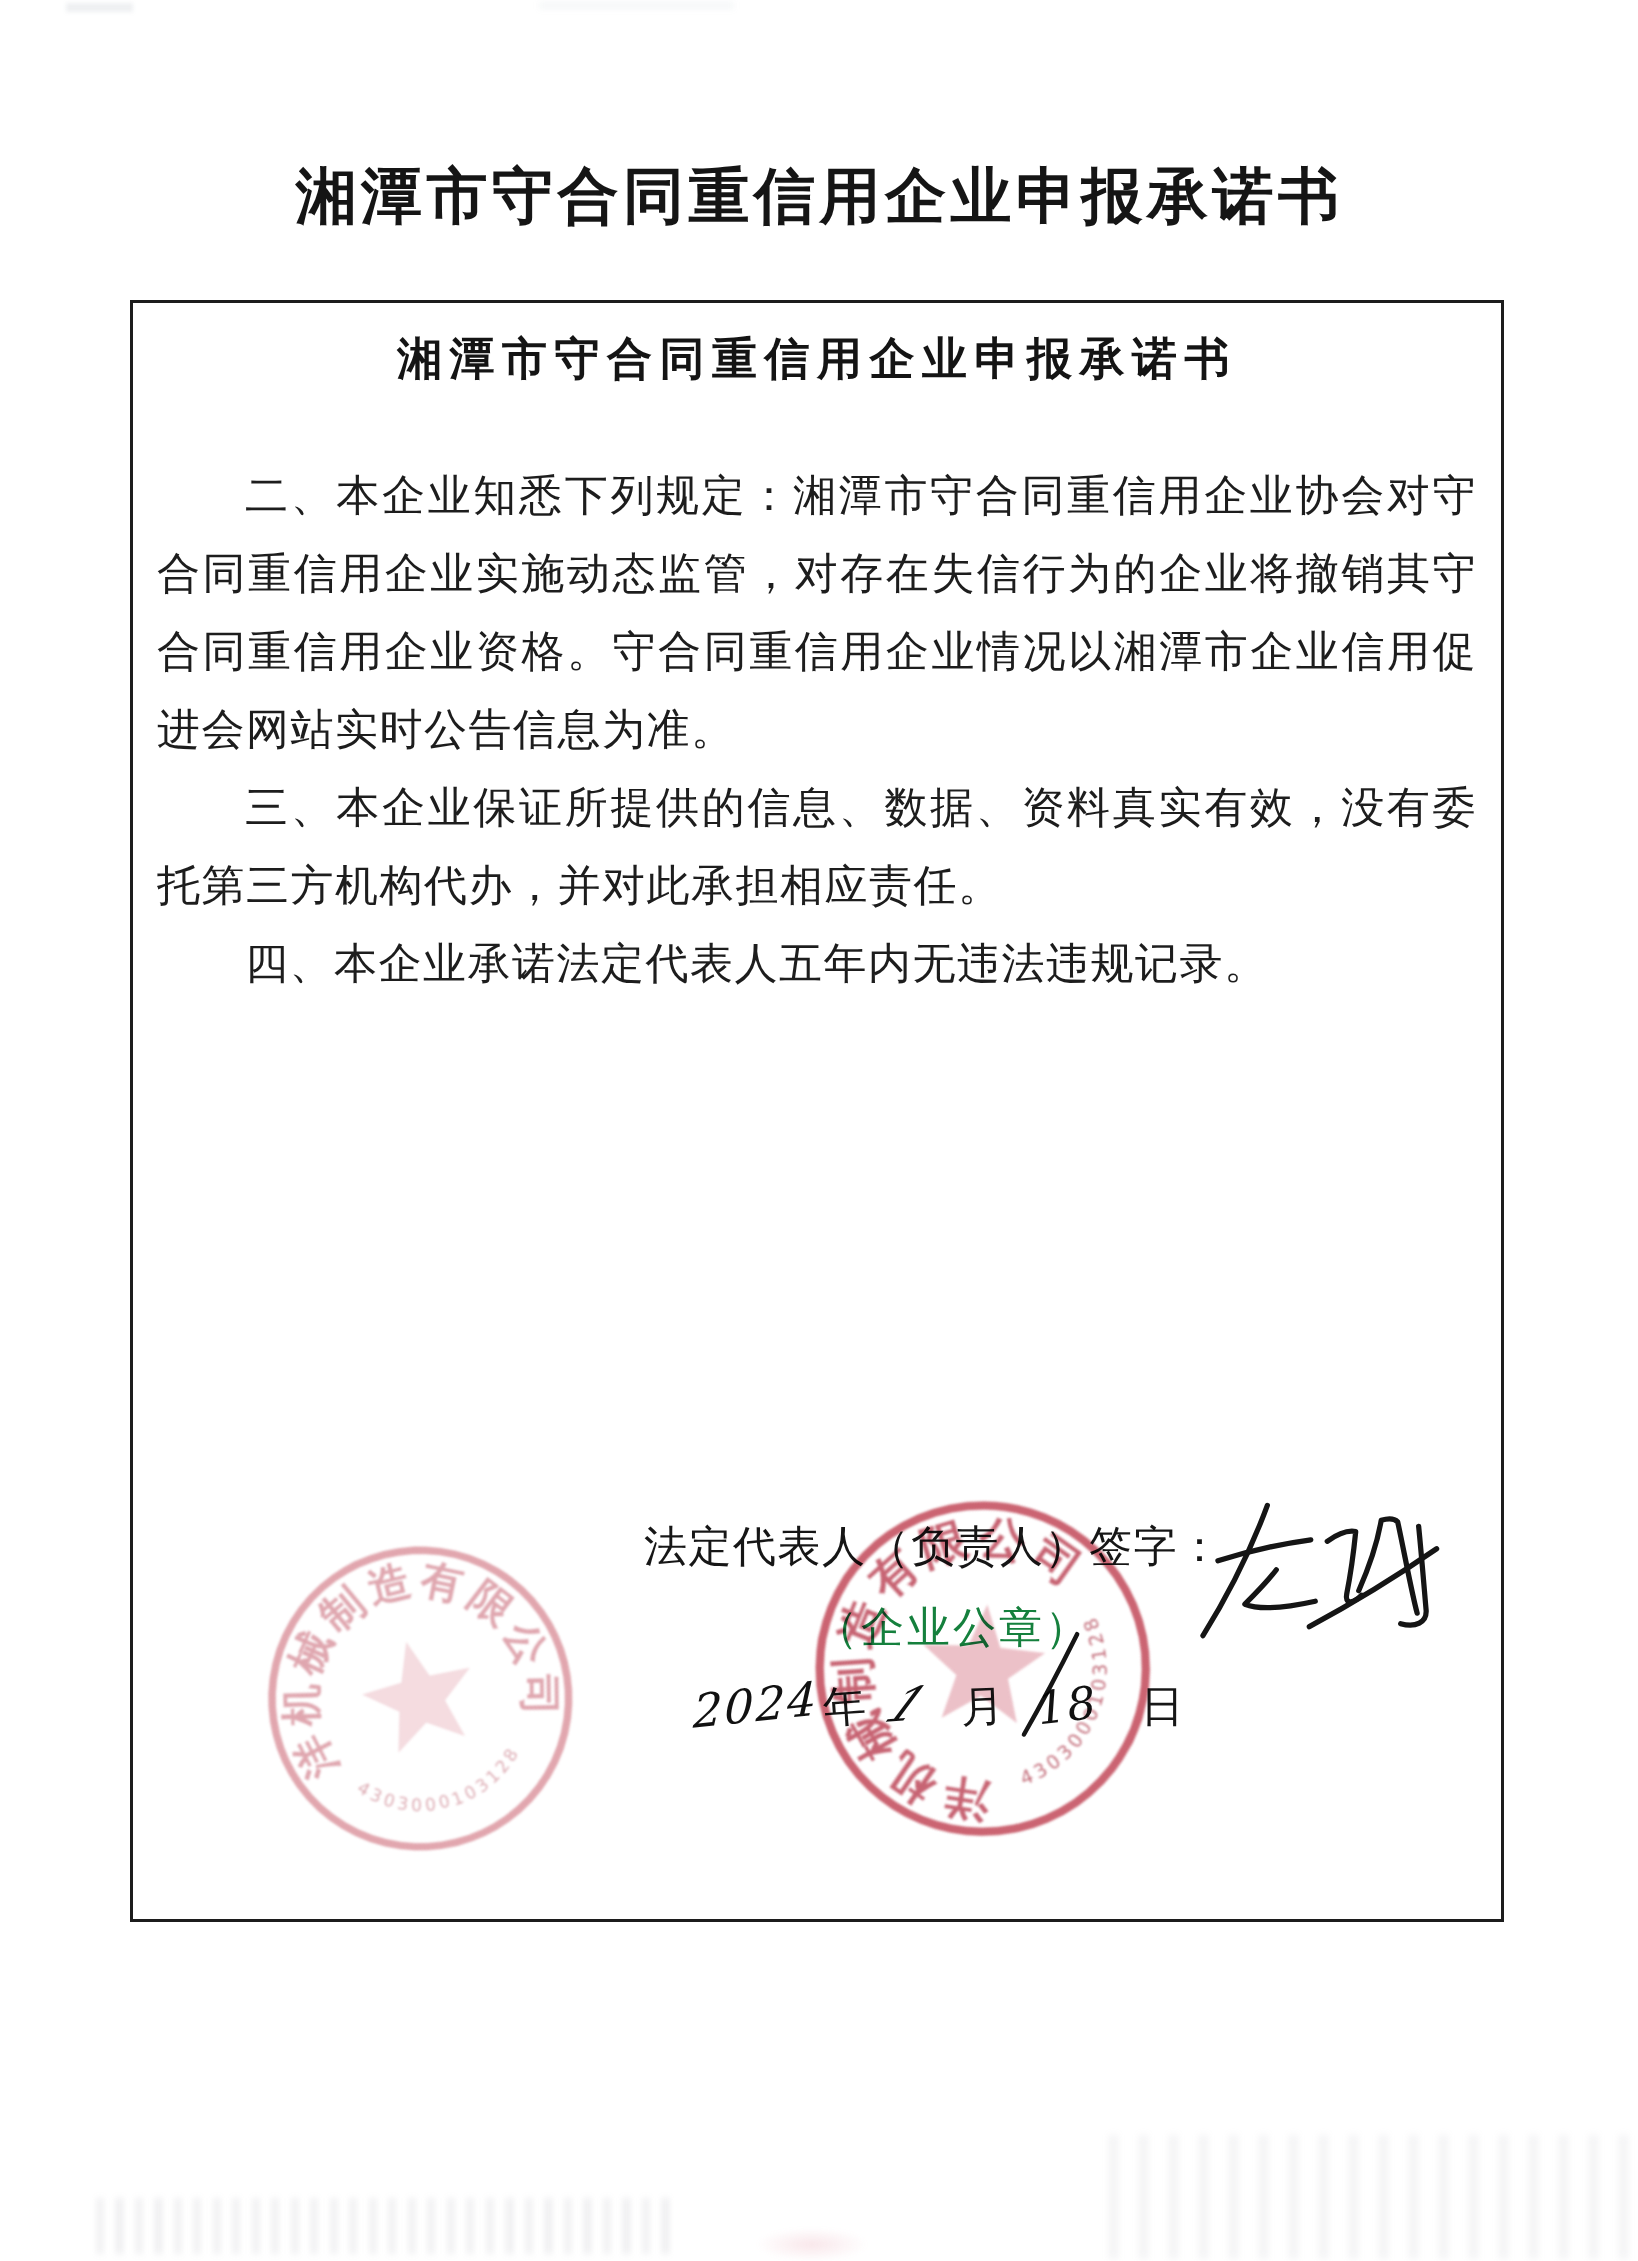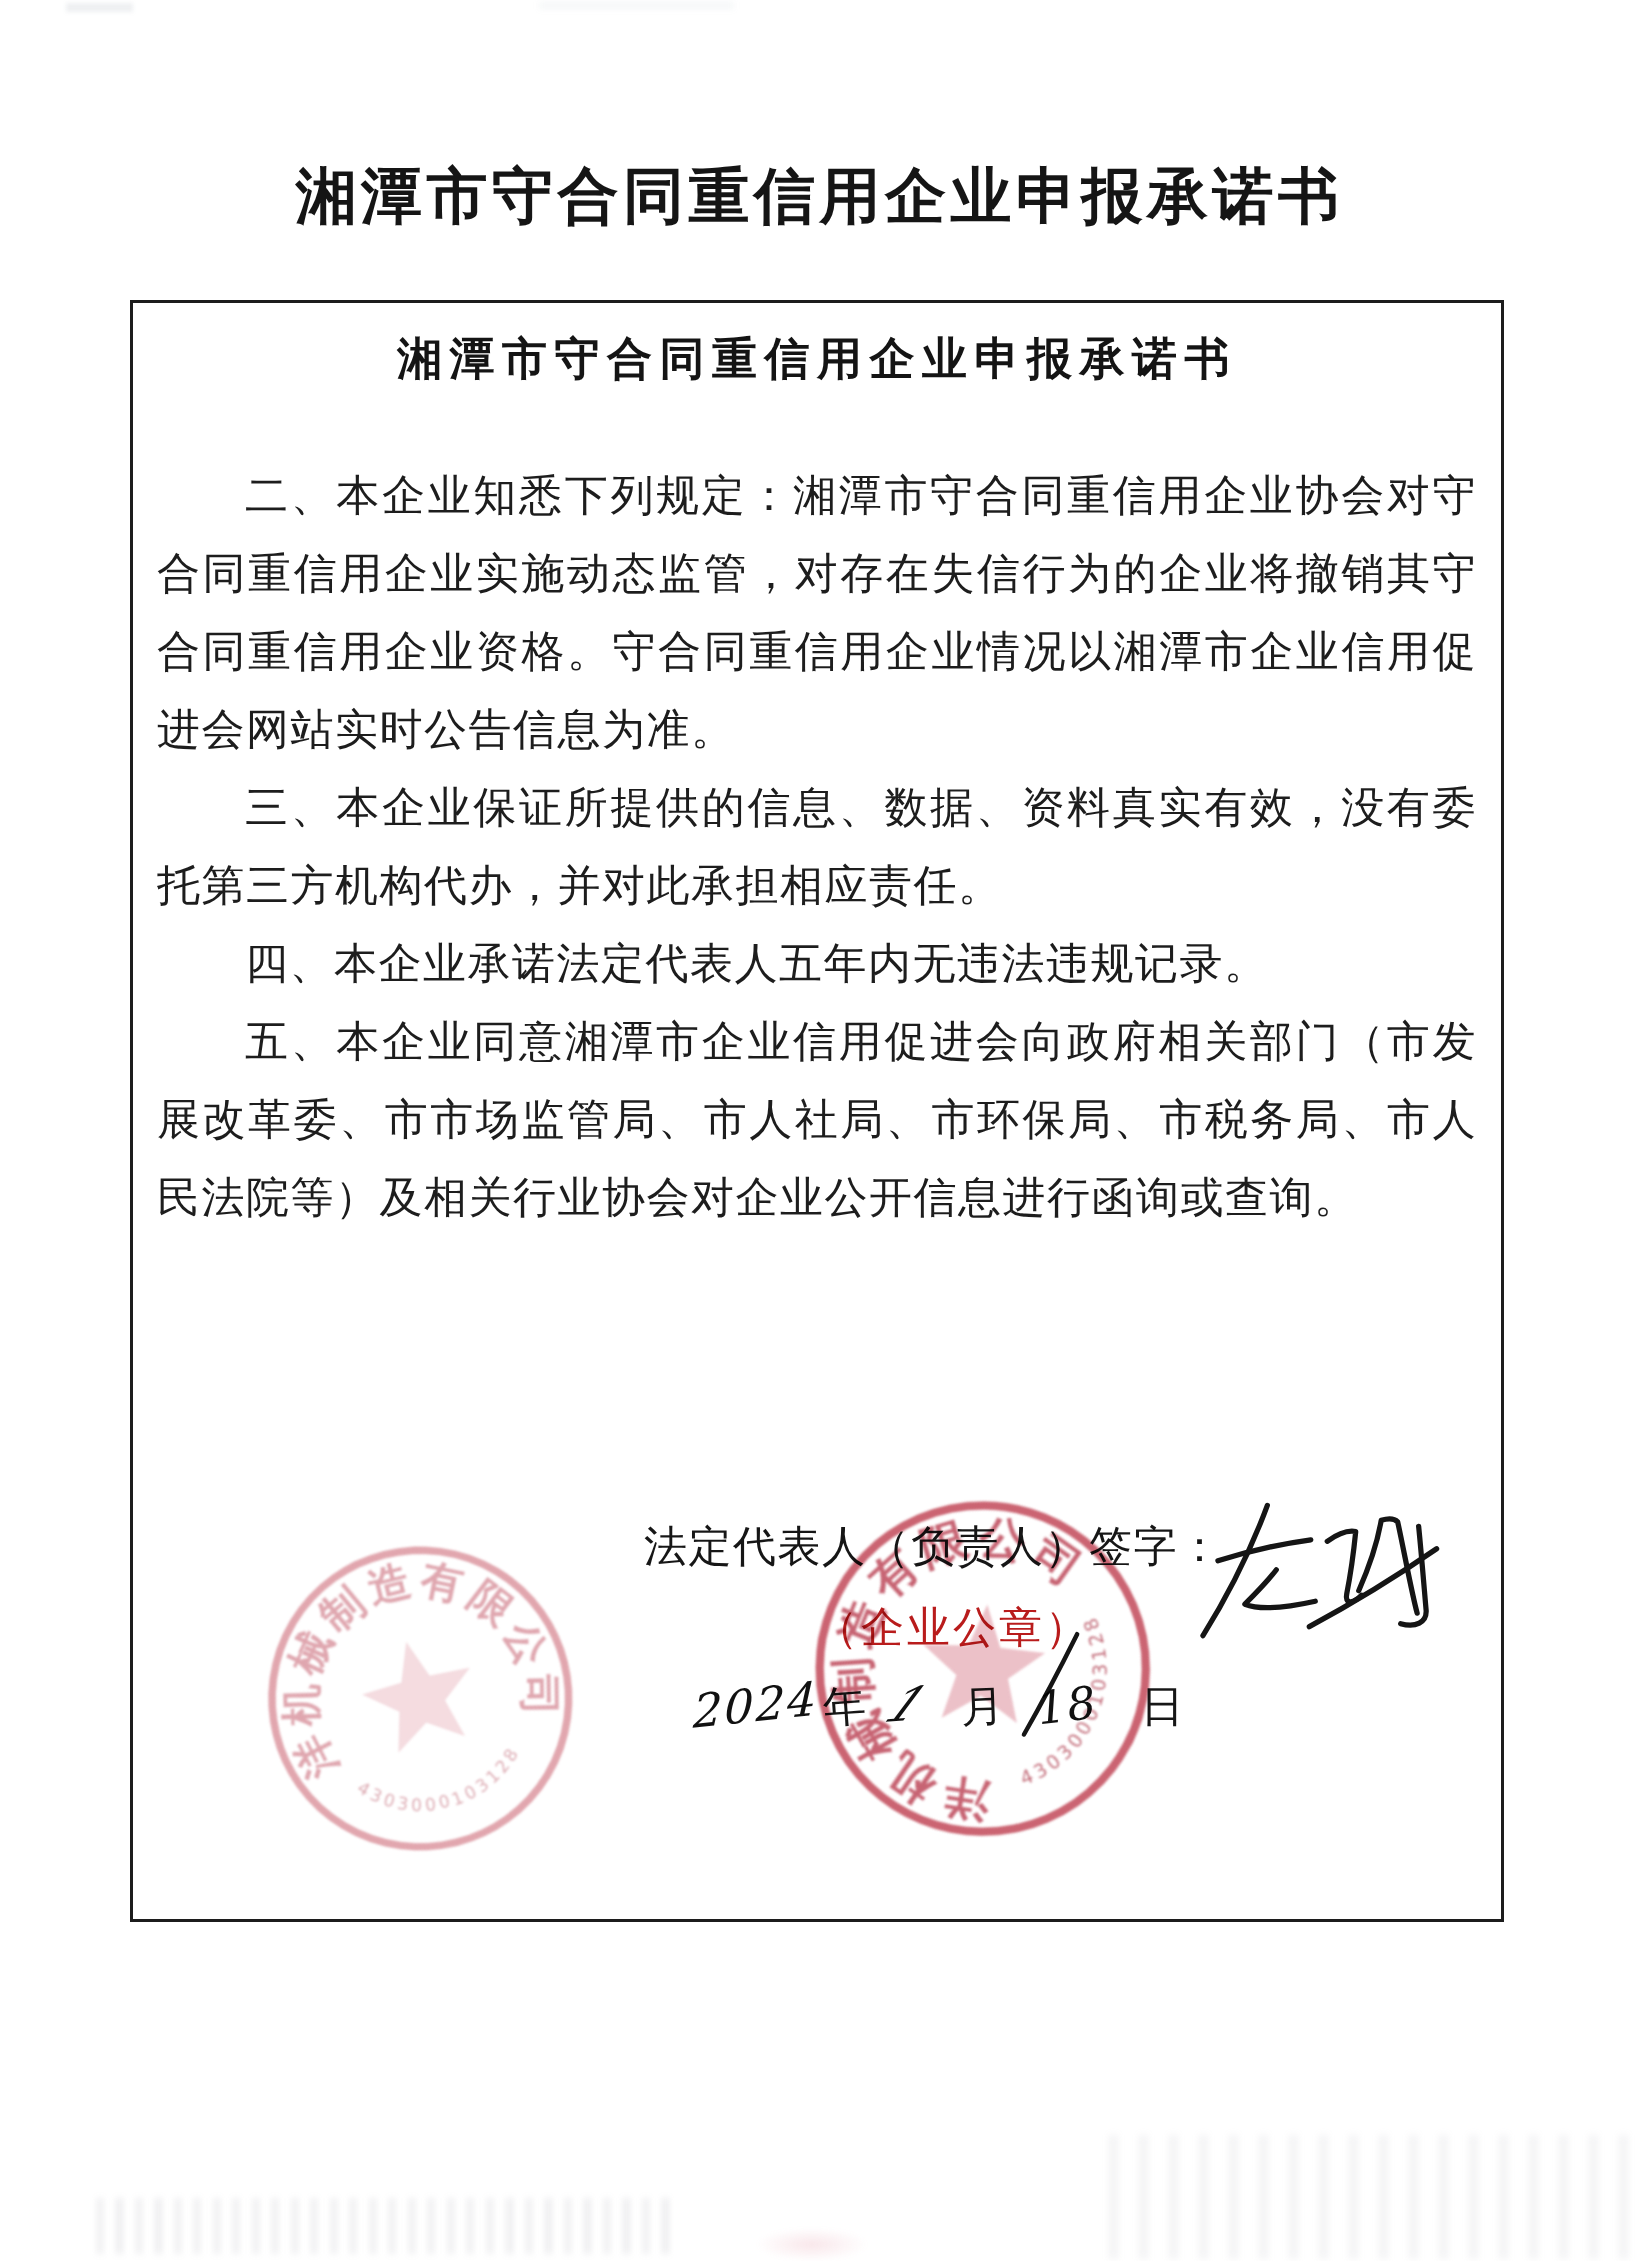--- a/index.html
+++ b/index.html
@@ -55,21 +55,21 @@
     color:#1d1d1d;
   }
   .body-text p{margin:0;text-indent:88px;}
 
   .sig-label{
     position:absolute;left:644px;top:1523px;margin:0;
     font-size:43px;line-height:48px;letter-spacing:1.5px;color:#161616;text-align:right;
   }
   .seal-note{
     position:absolute;left:815px;top:1604px;margin:0;
-    font-size:43px;line-height:48px;letter-spacing:3px;color:#b91c1c;
+    font-size:43px;line-height:48px;letter-spacing:3px;color:#15803d;
   }
   .date-line{
     position:absolute;left:693px;top:1673px;margin:0;
     font-size:43px;line-height:63px;color:#161616;
     white-space:nowrap;
   }
   .hw{font-family:"DejaVu Serif", serif;font-style:italic;display:inline-block;color:#111;}
   .hw-year{font-size:46px;transform:rotate(-6deg) skewX(-8deg);letter-spacing:2.2px;}
   .hw-unit-year{display:inline-block;transform:rotate(-4deg);margin-left:4.5px;}
   .hw-month{font-size:48px;transform:skewX(-32deg) rotate(-4deg);margin-left:25.5px;}
@@ -102,21 +102,20 @@
   <div class="top-artifact-2"></div>
 
   <h1 class="main-title">湘潭市守合同重信用企业申报承诺书</h1>
 
   <div class="content-box">
     <h2 class="box-title">湘潭市守合同重信用企业申报承诺书</h2>
     <div class="body-text">
       <p>二、本企业知悉下列规定：湘潭市守合同重信用企业协会对守合同重信用企业实施动态监管，对存在失信行为的企业将撤销其守合同重信用企业资格。守合同重信用企业情况以湘潭市企业信用促进会网站实时公告信息为准。</p>
       <p>三、本企业保证所提供的信息、数据、资料真实有效，没有委托第三方机构代办，并对此承担相应责任。</p>
       <p>四、本企业承诺法定代表人五年内无违法违规记录。</p>
-      <p>五、本企业同意湘潭市企业信用促进会向政府相关部门（市发展改革委、市市场监管局、市人社局、市环保局、市税务局、市人民法院等）及相关行业协会对企业公开信息进行函询或查询。</p>
     </div>
   </div>
 
   <p class="sig-label">法定代表人（负责人）签字：</p>
   <p class="seal-note">（企业公章）</p>
 
   <p class="date-line"><span class="hw hw-year">2024</span><span class="hw-unit-year">年</span><span class="hw hw-month">1</span><span class="hw-unit-month">月</span><span class="hw hw-day">18</span><span class="hw-unit-day">日</span></p>
 
   <svg class="overlay" viewBox="0 0 2188 3019" xmlns="http://www.w3.org/2000/svg">
     <defs>

